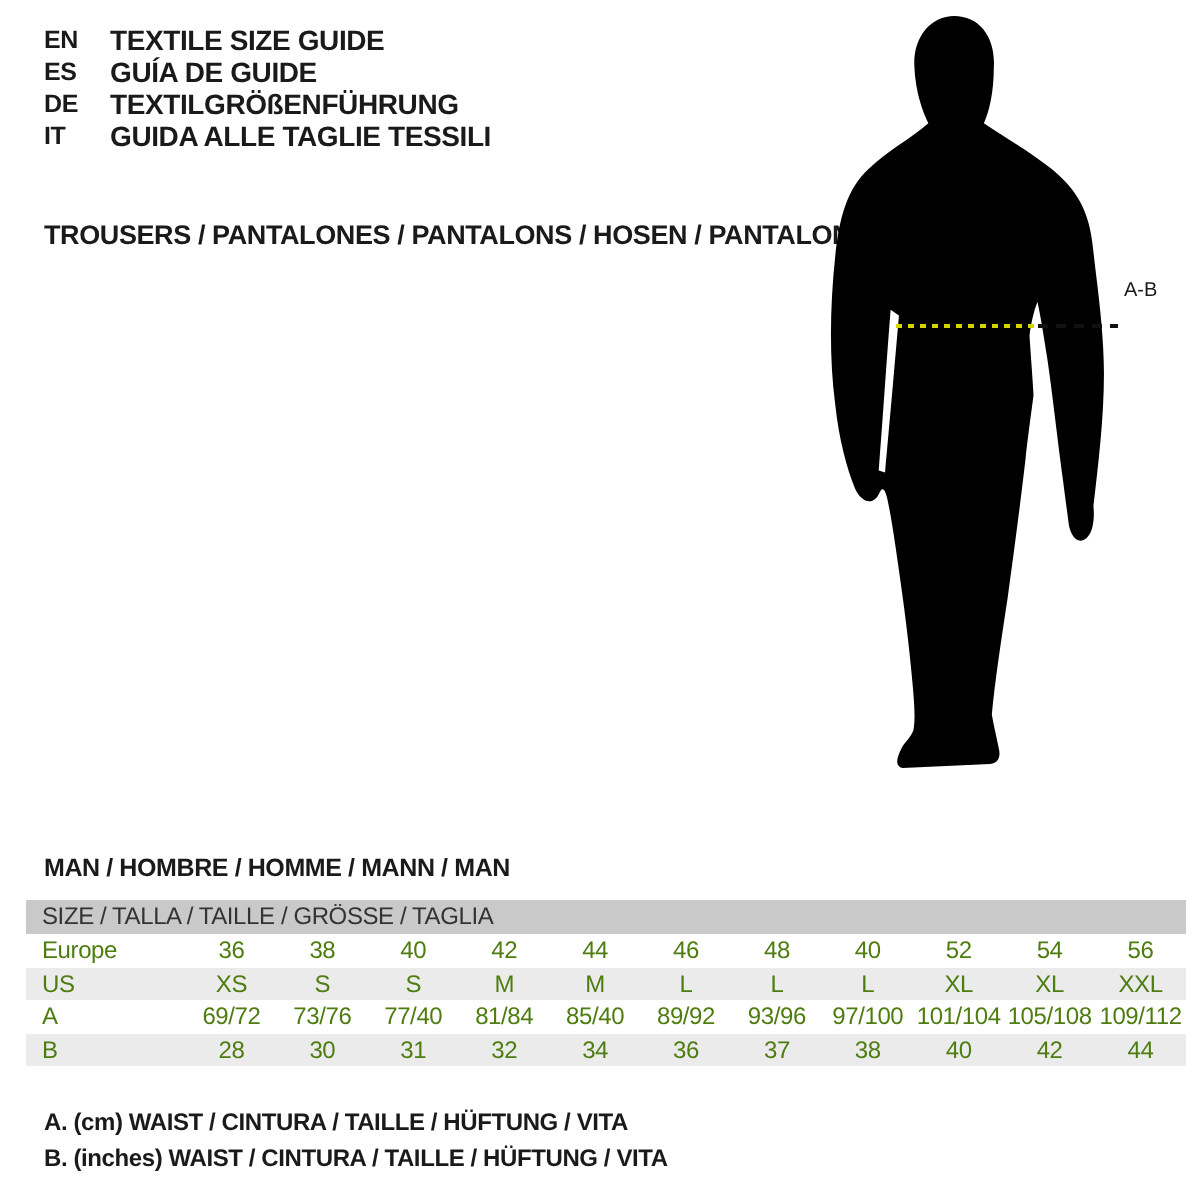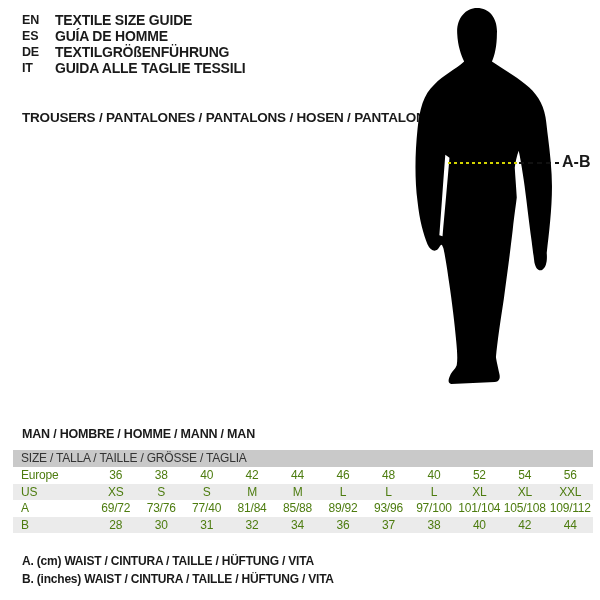--- a/index.html
+++ b/index.html
@@ -30,21 +30,21 @@
   .figure { position:absolute; left:405px; top:6px; width:160px; height:382px; }
   .measure-dotted {
     position:absolute; left:448px; top:162px; width:70px; height:2px;
     background:repeating-linear-gradient(90deg, var(--dot-color,#d4d400) 0 3px, transparent 3px 6px);
   }
   .measure-dashed {
     position:absolute; left:519px; top:162px; width:40px; height:2px;
     background:repeating-linear-gradient(90deg,#111 0 5px, transparent 5px 9px);
   }
   .measure-label {
-    position:absolute; left:562px; top:155px; font-weight:700; font-size:16px;
+    position:absolute; left:562px; top:139px; font-weight:400; font-size:10px;
     line-height:14px; letter-spacing:0;
   }
 
   
   .table-wrap { position:absolute; left:13px; top:450px; width:580px; }
   .table-header-bar {
     height:17px; line-height:17px; background:#c9c9c9; color:#333;
     font-size:12px; padding-left:8px; letter-spacing:-0.2px;
   }
   table.size-table { width:580px; border-collapse:collapse; table-layout:fixed; }
@@ -65,21 +65,21 @@
 
 <div class="canvas">
 
   <div class="lang-list" id="lang-list">
       <div class="lang-row">
         <span class="lang-code">EN</span>
         <span class="lang-label">TEXTILE SIZE GUIDE</span>
       </div>
       <div class="lang-row">
         <span class="lang-code">ES</span>
-        <span class="lang-label">GUÍA DE HOMME</span>
+        <span class="lang-label">GUÍA DE GUIDE</span>
       </div>
       <div class="lang-row">
         <span class="lang-code">DE</span>
         <span class="lang-label">TEXTILGRÖßENFÜHRUNG</span>
       </div>
       <div class="lang-row">
         <span class="lang-code">IT</span>
         <span class="lang-label">GUIDA ALLE TAGLIE TESSILI</span>
       </div>
     </div>
@@ -173,21 +173,21 @@
             <td>XL</td>
             <td>XL</td>
             <td>XXL</td>
           </tr>
           <tr>
             <td class="row-label">A</td>
             <td>69/72</td>
             <td>73/76</td>
             <td>77/40</td>
             <td>81/84</td>
-            <td>85/88</td>
+            <td>85/40</td>
             <td>89/92</td>
             <td>93/96</td>
             <td>97/100</td>
             <td>101/104</td>
             <td>105/108</td>
             <td>109/112</td>
           </tr>
           <tr class="striped">
             <td class="row-label">B</td>
             <td>28</td>

